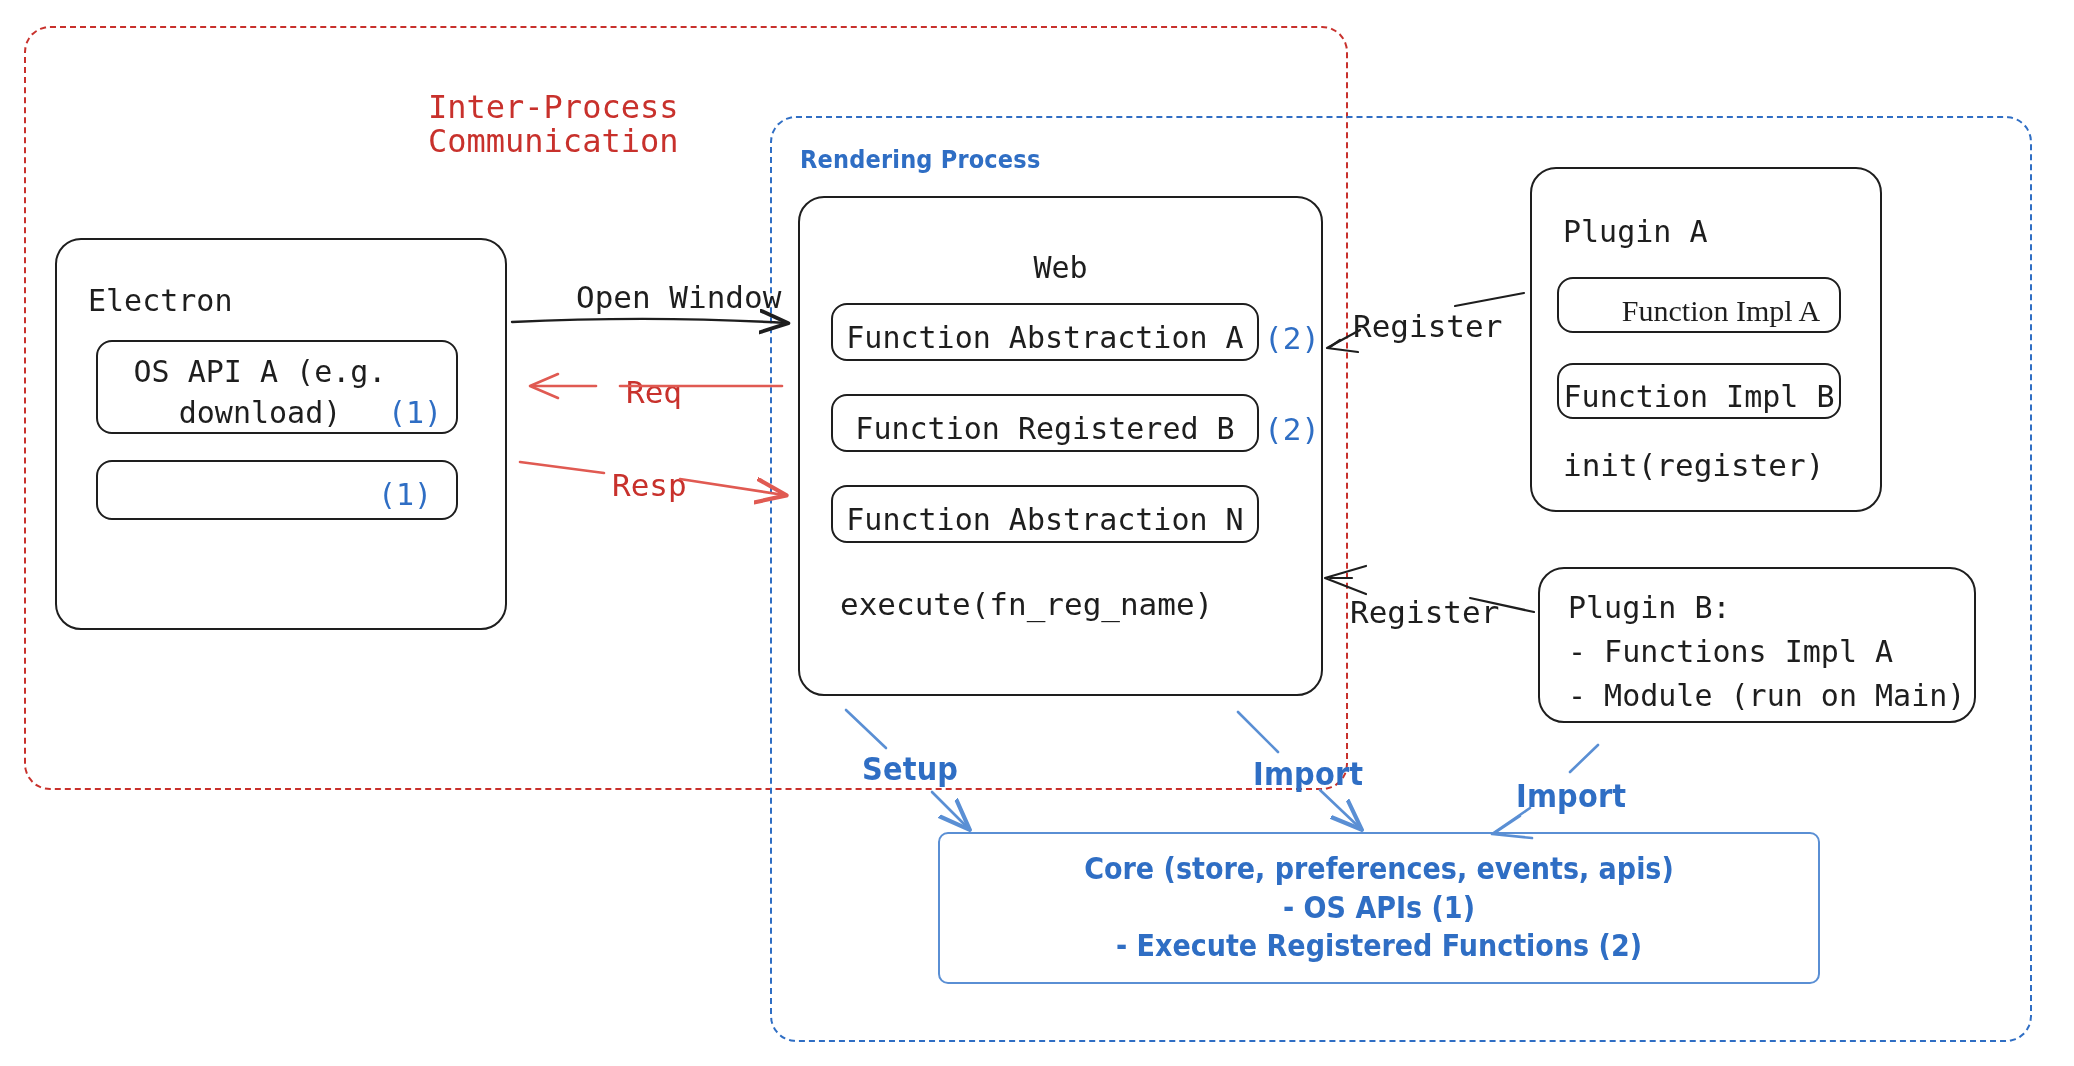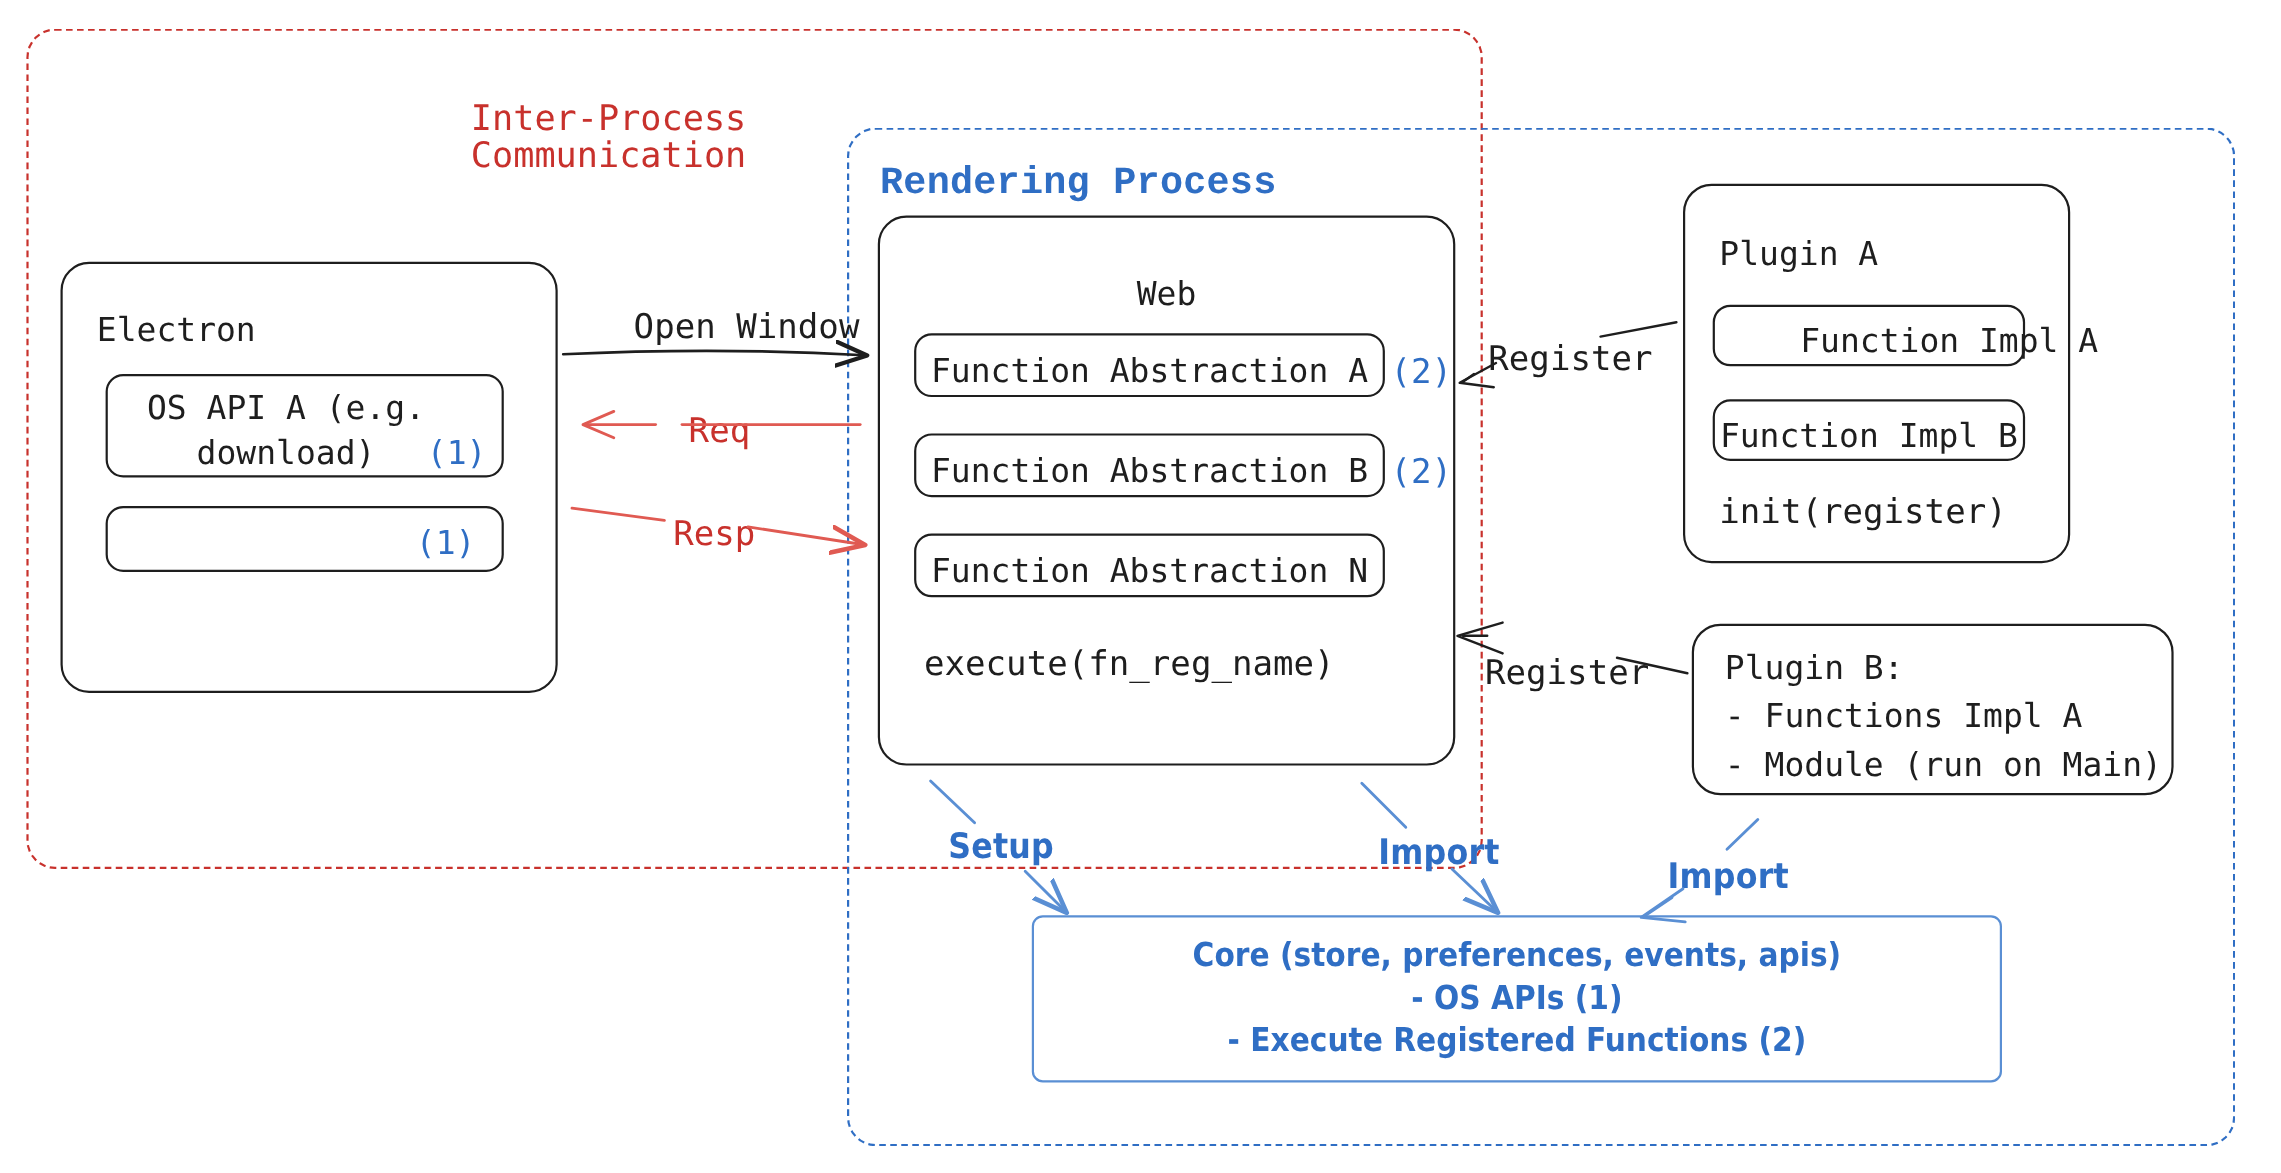--- a/index.html
+++ b/index.html
@@ -24,21 +24,21 @@
   .lbl{position:absolute;white-space:pre;line-height:1.32;}
 
   
   .t-black{color:#1e1e1e;font-family:"DejaVu Sans Mono","Liberation Mono",monospace;}
   .t-red{color:#c8312c;font-family:"DejaVu Sans Mono","Liberation Mono",monospace;}
   .t-blue{color:#2f6ec4;font-family:"DejaVu Sans Mono","Liberation Mono",monospace;}
   .t-blue-hand{color:#2f6ec4;font-family:"DejaVu Sans Condensed","DejaVu Sans","Liberation Sans",sans-serif;font-weight:700;letter-spacing:.2px;}
   .f30{font-size:30px;}
   .f31{font-size:31px;}
   .f32{font-size:32px;}
-  .f33{font-size:35px;font-family:Liberation Mono, monospace;}
+  .f33{font-size:25px;}
 
   .ctr{text-align:center;}
   .left{text-align:left;}
 
   
   .boxtitle{position:absolute;font-size:30px;color:#1e1e1e;white-space:pre;}
 
   
   .dashbox{position:absolute;box-sizing:border-box;border-radius:26px;background:transparent;}
   .dash-red{border:2.4px dashed #c8312c;}
@@ -79,33 +79,33 @@
   <div class="lbl t-blue f30" style="left:378px;top:475px;">(1)</div>
 
   <div class="box" style="left:798px;top:196px;width:525px;height:500px;"></div>
   <div class="lbl t-black f30 ctr" style="left:798px;top:248px;width:525px;">Web</div>
 
   <div class="box inner" style="left:831px;top:303px;width:428px;height:58px;"></div>
   <div class="lbl t-black f30 ctr" style="left:831px;top:318px;width:428px;">Function Abstraction A</div>
   <div class="lbl t-blue f31" style="left:1264px;top:318px;">(2)</div>
 
   <div class="box inner" style="left:831px;top:394px;width:428px;height:58px;"></div>
-  <div class="lbl t-black f30 ctr" style="left:831px;top:409px;width:428px;">Function Abstraction B</div>
+  <div class="lbl t-black f30 ctr" style="left:831px;top:409px;width:428px;">Function Registered B</div>
   <div class="lbl t-blue f31" style="left:1264px;top:409px;">(2)</div>
 
   <div class="box inner" style="left:831px;top:485px;width:428px;height:58px;"></div>
   <div class="lbl t-black f30 ctr" style="left:831px;top:500px;width:428px;">Function Abstraction N</div>
 
   <div class="lbl t-black f31 left" style="left:840px;top:584px;">execute(fn_reg_name)</div>
 
   <div class="box" style="left:1530px;top:167px;width:352px;height:345px;"></div>
   <div class="boxtitle" style="left:1563px;top:214px;">Plugin A</div>
 
   <div class="box inner" style="left:1557px;top:277px;width:284px;height:56px;"></div>
-  <div class="lbl t-black f30 ctr" style="left:1608px;top:291px;width:328px;">Function Impl A</div>
+  <div class="lbl t-black f30 ctr" style="left:1557px;top:291px;width:328px;font-family:Liberation Serif, serif;">Function Impl A</div>
 
   <div class="box inner" style="left:1557px;top:363px;width:284px;height:56px;"></div>
   <div class="lbl t-black f30 ctr" style="left:1557px;top:377px;width:284px;">Function Impl B</div>
 
   <div class="lbl t-black f31 left" style="left:1563px;top:445px;">init(register)</div>
 
   <div class="box" style="left:1538px;top:567px;width:438px;height:156px;"></div>
   <div class="lbl t-black f30 left" style="left:1568px;top:588px;">Plugin B:</div>
   <div class="lbl t-black f30 left" style="left:1568px;top:632px;">- Functions Impl A</div>
   <div class="lbl t-black f30 left" style="left:1568px;top:676px;">- Module (run on Main)</div>

